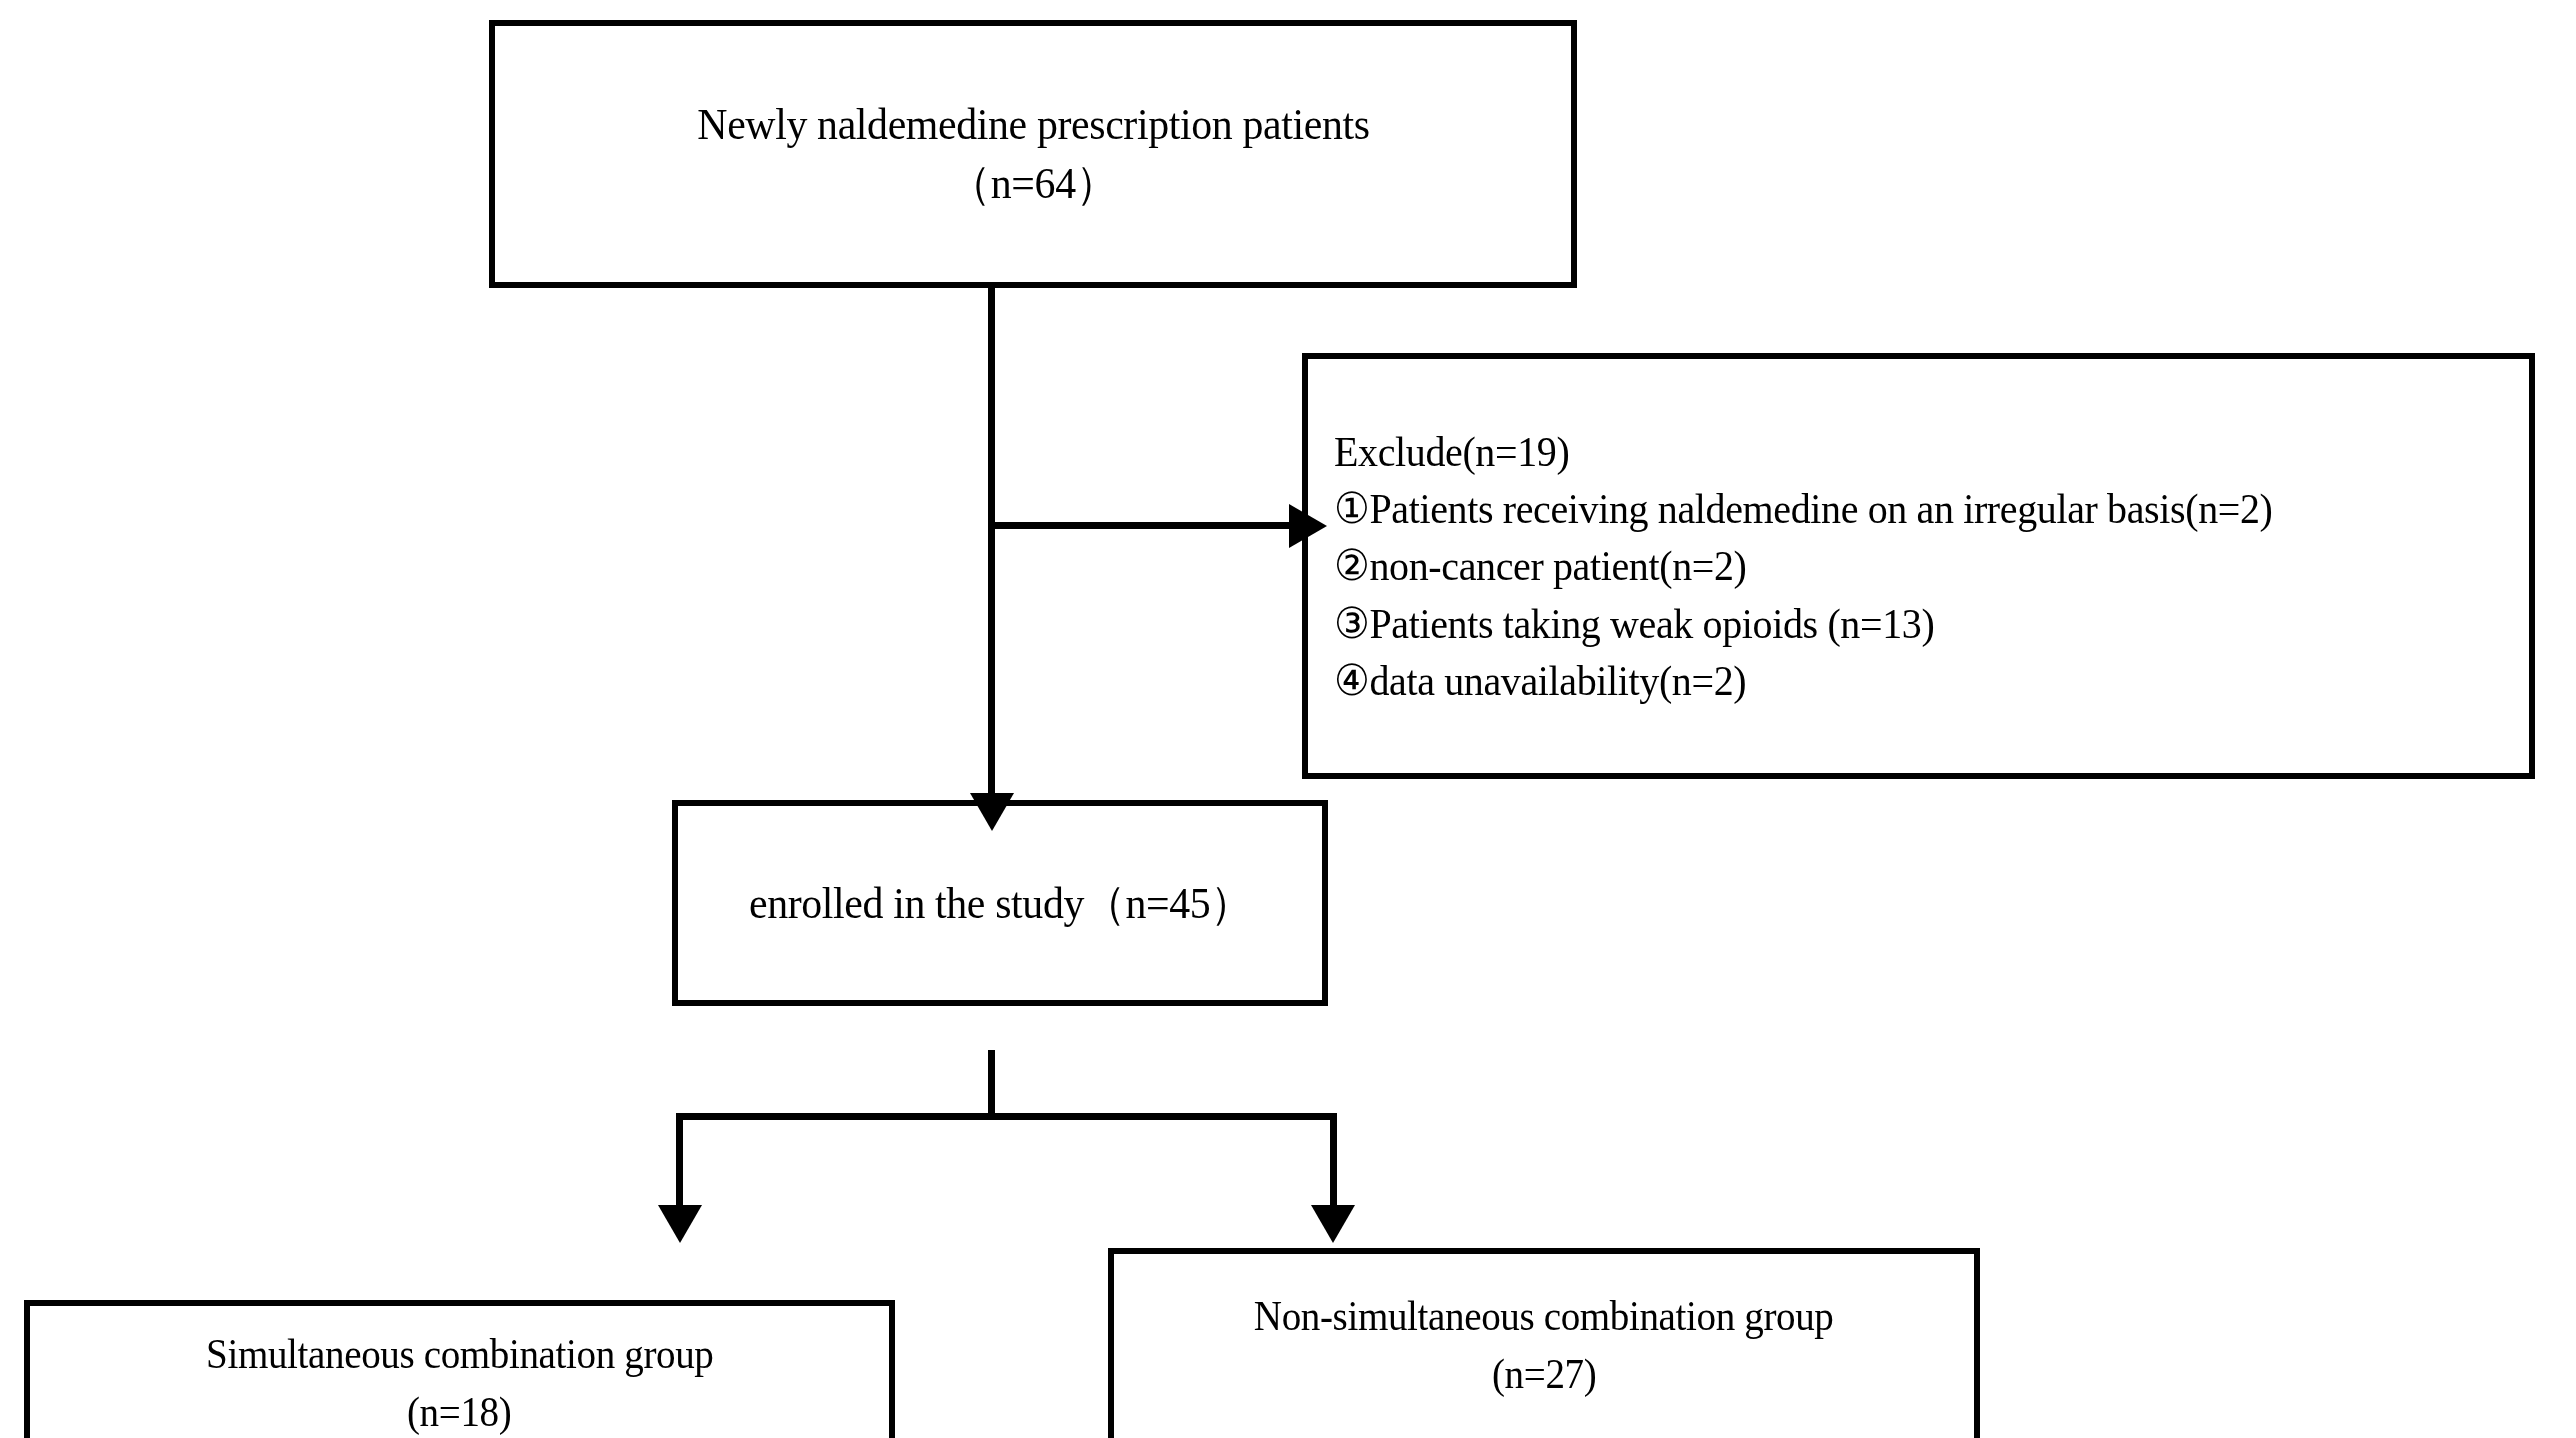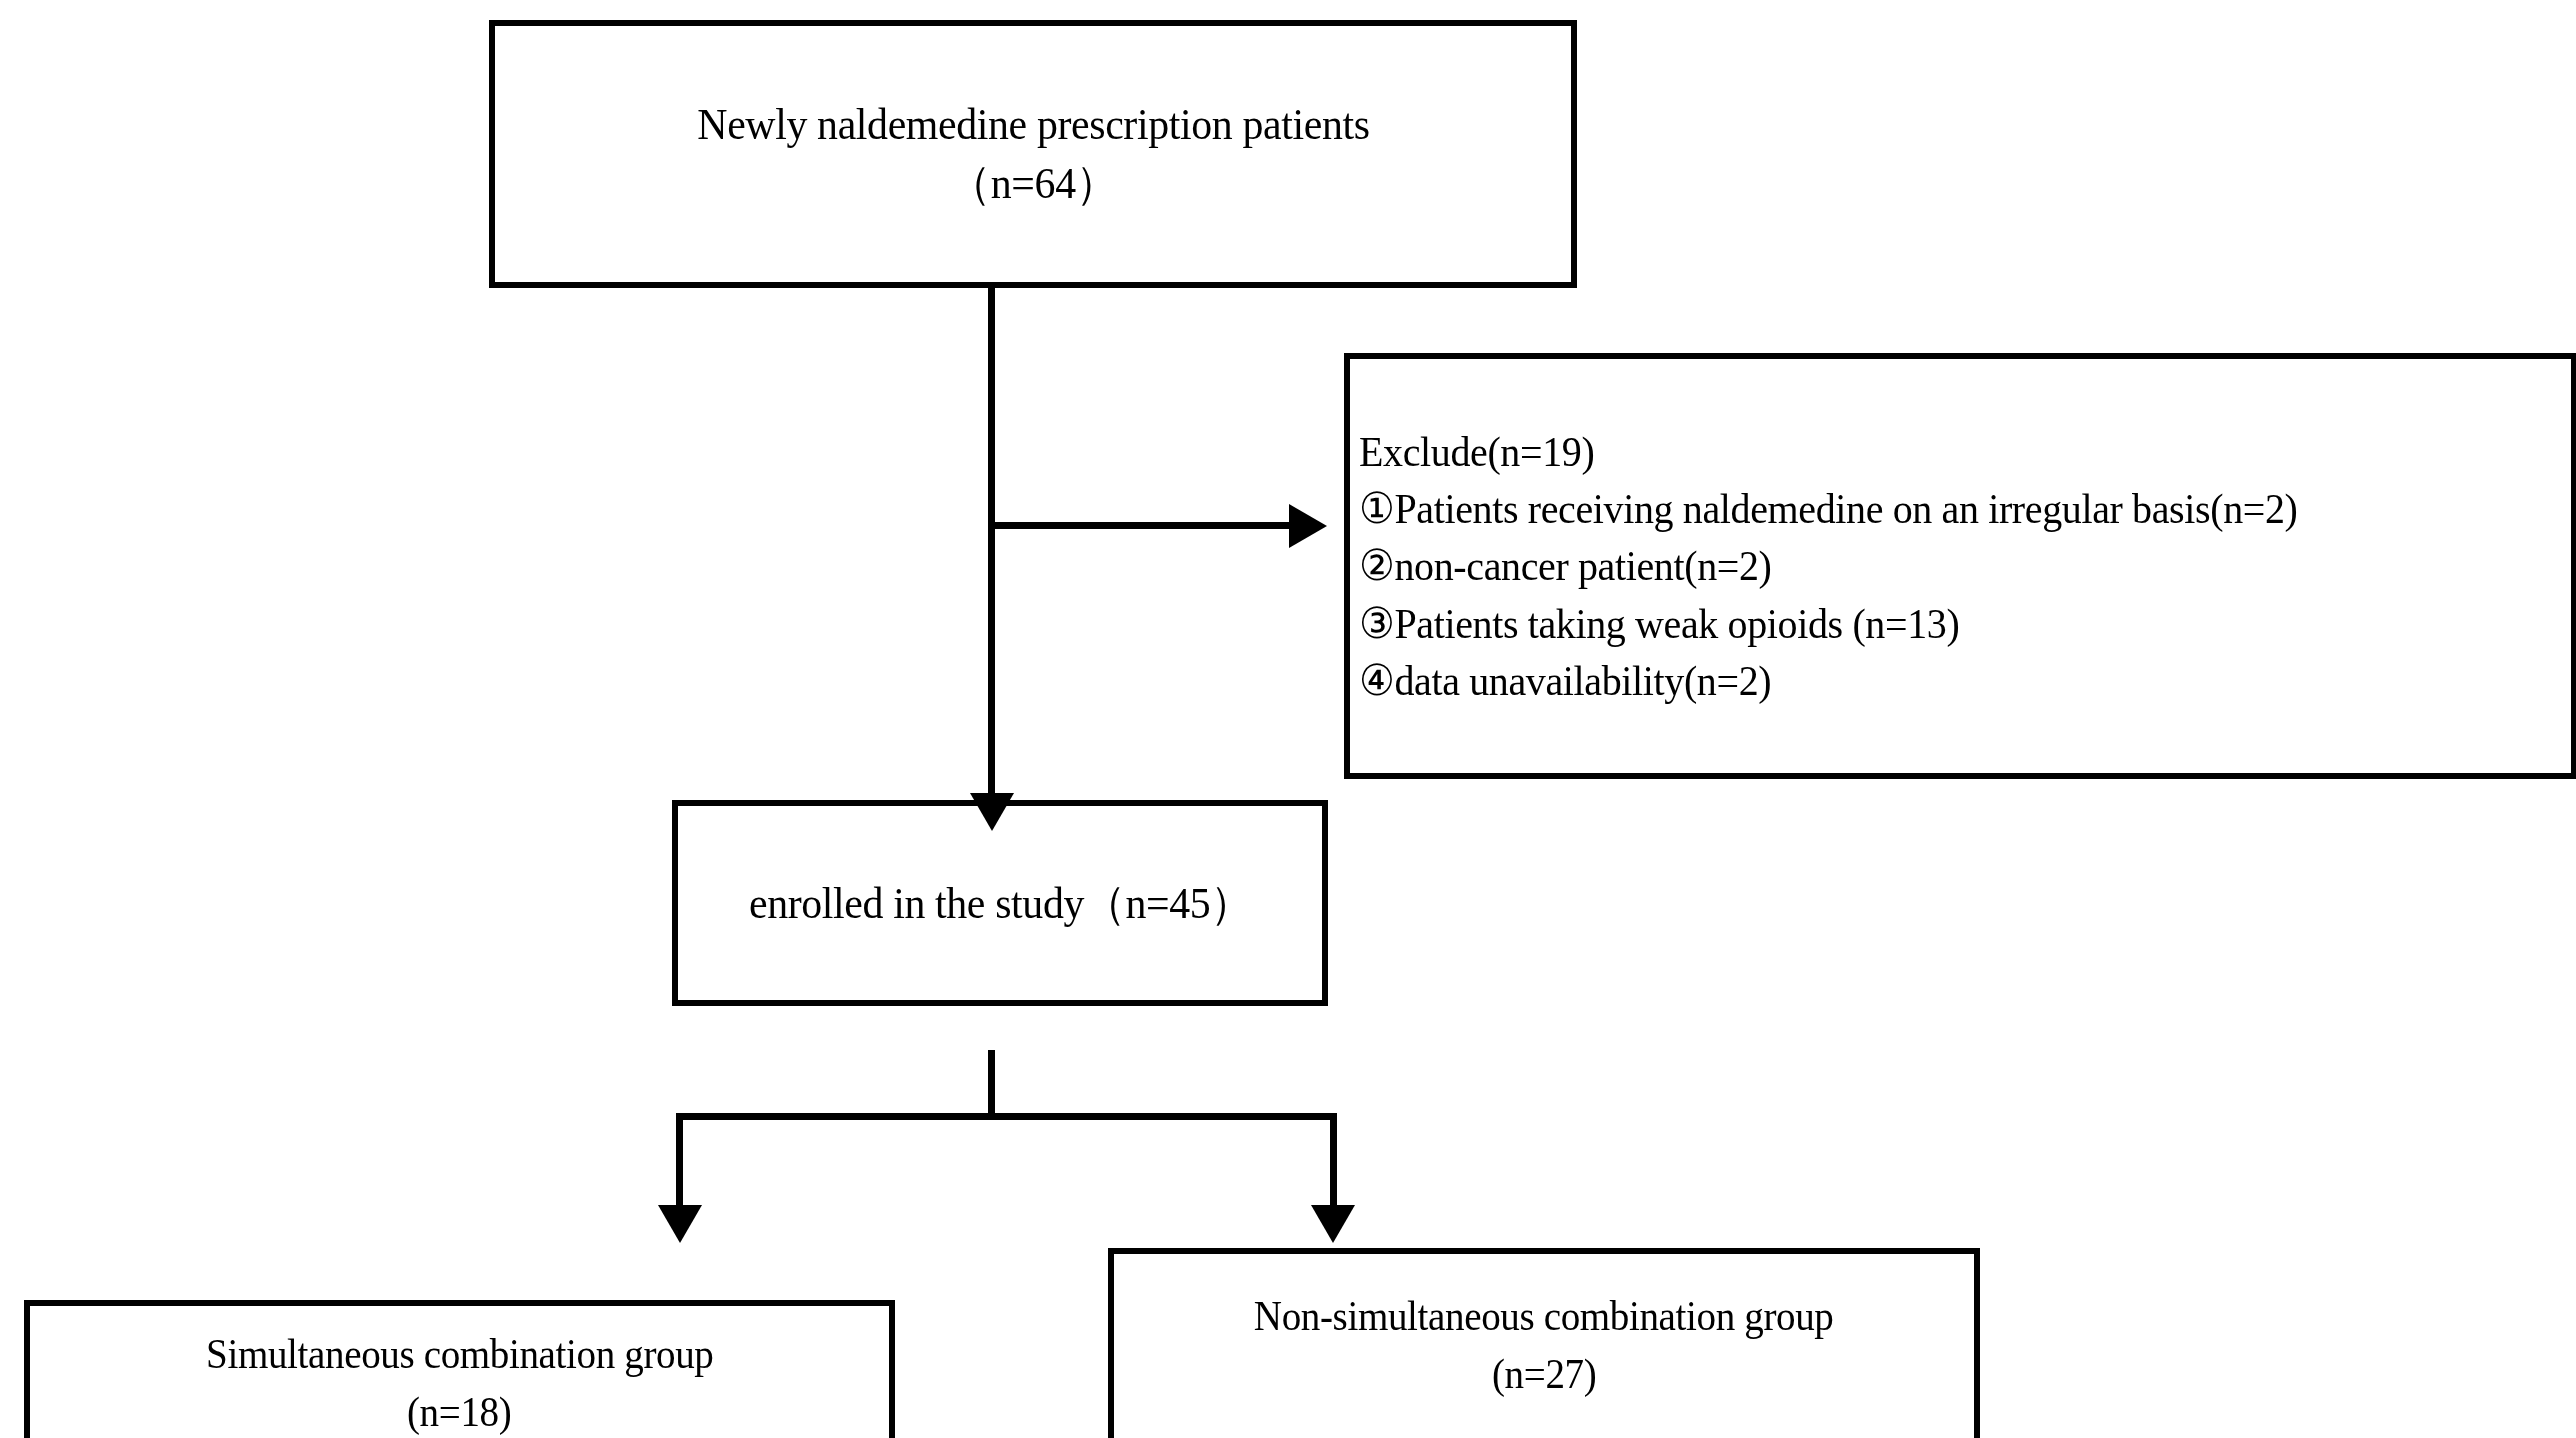--- a/index.html
+++ b/index.html
@@ -36,21 +36,21 @@
     font-size: 45px;
     line-height: 1.30;
     letter-spacing: -0.4px;
     transform: scaleX(0.93);
     transform-origin: center;
   }
   .node.left .line { transform-origin: left center; }
 
   
   #node-top        { left: 457px;  top: 19.5px;   width: 1088px; height: 268px; margin-left: 32px; }
-  #node-exclude    { left: 1344px; top: 353px;  width: 1233px; height: 426px; padding-left: 9px; }
+  #node-exclude    { left: 1302px; top: 353px;  width: 1233px; height: 426px; padding-left: 26px; }
   #node-enrolled   { left: 672px;  top: 800px; width: 656px;  height: 206px; }
   #node-group-sim  { left: 24px;   top: 1300px; width: 871px; height: 167px; }
   #node-group-nonsim { left: 1108px; top: 1248px; width: 872px; height: 196px; }
 
   #node-exclude .line { font-size: 43px; line-height: 1.33; }
   #node-enrolled .line { font-size: 45px; }
   #node-group-sim .line, #node-group-nonsim .line { font-size: 42px; line-height: 1.38; }
 
   
   .conn {

